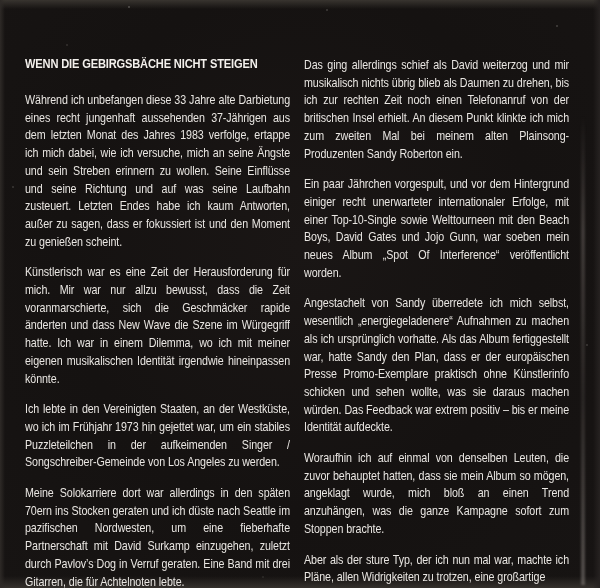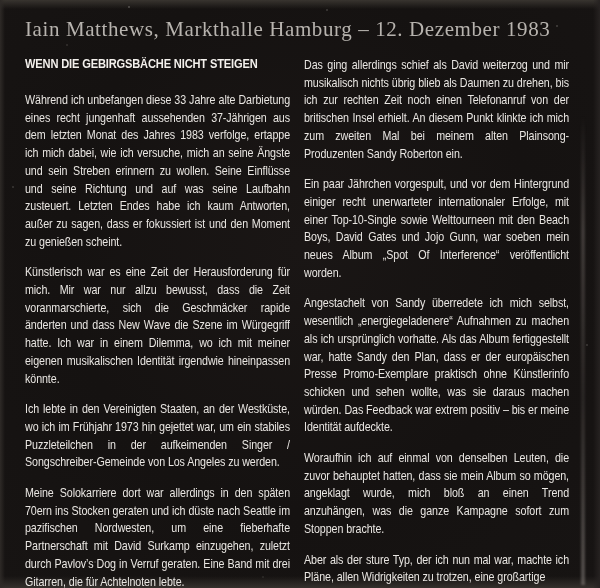--- a/index.html
+++ b/index.html
@@ -55,21 +55,20 @@
 <body>
 
 <div class="page">
   <div class="edge top"></div>
   <div class="edge bottom"></div>
   <div class="edge left"></div>
   <div class="edge right"></div>
   <div class="fold"></div>
   <div class="noise"></div>
 
-  <h1 class="title">Iain Matthews, Markthalle Hamburg – 12. Dezember 1983</h1>
 
   <div class="col col-left">
     <h2 class="heading">WENN DIE GEBIRGSBÄCHE NICHT STEIGEN</h2>
     <p>Während ich unbefangen diese 33 Jahre alte Darbietung eines recht jungenhaft aussehenden 37-Jährigen aus dem letzten Monat des Jahres 1983 verfolge, ertappe ich mich dabei, wie ich versuche, mich an seine Ängste und sein Streben erinnern zu wollen. Seine Einflüsse und seine Richtung und auf was seine Laufbahn zusteuert. Letzten Endes habe ich kaum Antworten, außer zu sagen, dass er fokussiert ist und den Moment zu genießen scheint.</p>
     <p>Künstlerisch war es eine Zeit der Herausforderung für mich. Mir war nur allzu bewusst, dass die Zeit voranmarschierte, sich die Geschmäcker rapide änderten und dass New Wave die Szene im Würgegriff hatte. Ich war in einem Dilemma, wo ich mit meiner eigenen musikalischen Identität irgendwie hineinpassen könnte.</p>
     <p>Ich lebte in den Vereinigten Staaten, an der Westküste, wo ich im Frühjahr 1973 hin gejettet war, um ein stabiles Puzzleteilchen in der aufkeimenden Singer / Songschreiber-Gemeinde von Los Angeles zu werden.</p>
     <p>Meine Solokarriere dort war allerdings in den späten 70ern ins Stocken geraten und ich düste nach Seattle im pazifischen Nordwesten, um eine fieberhafte Partnerschaft mit David Surkamp einzugehen, zuletzt durch Pavlov’s Dog in Verruf geraten. Eine Band mit drei Gitarren, die für Achtelnoten lebte.</p>
   </div>
 
   <div class="col col-right">

